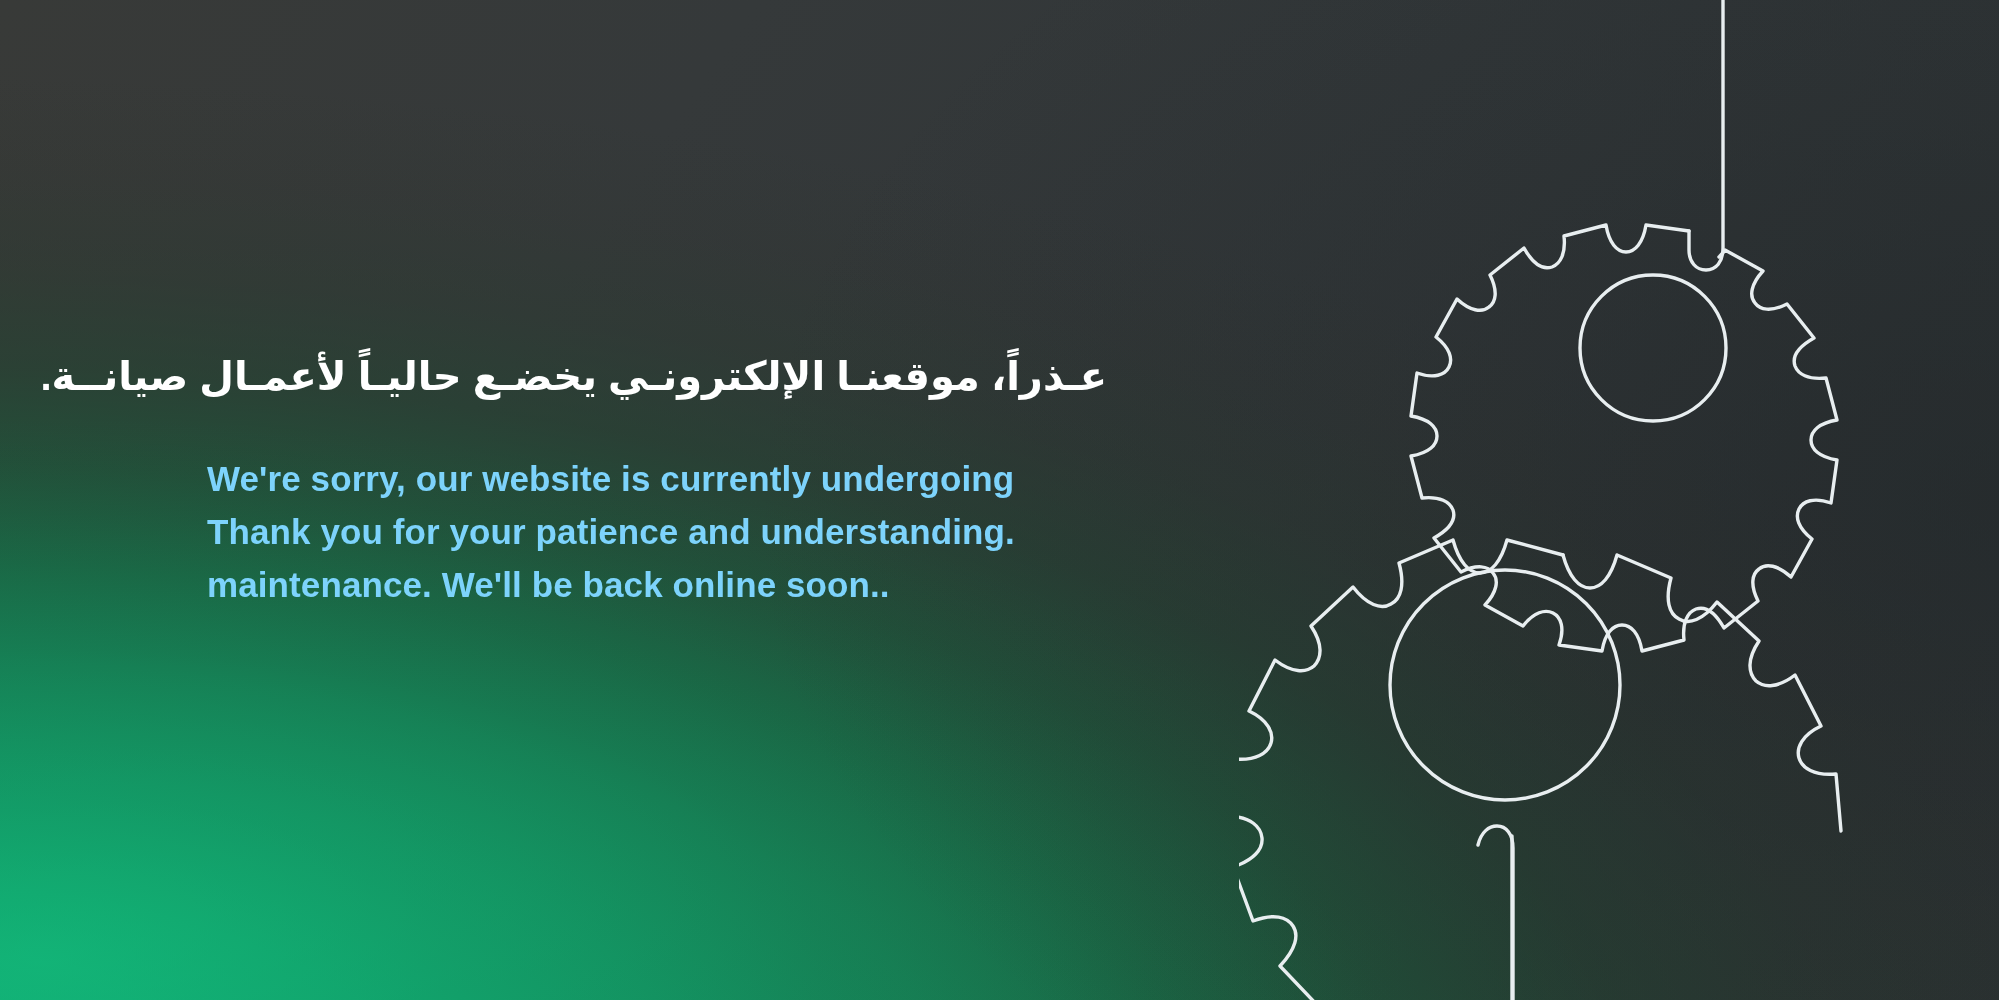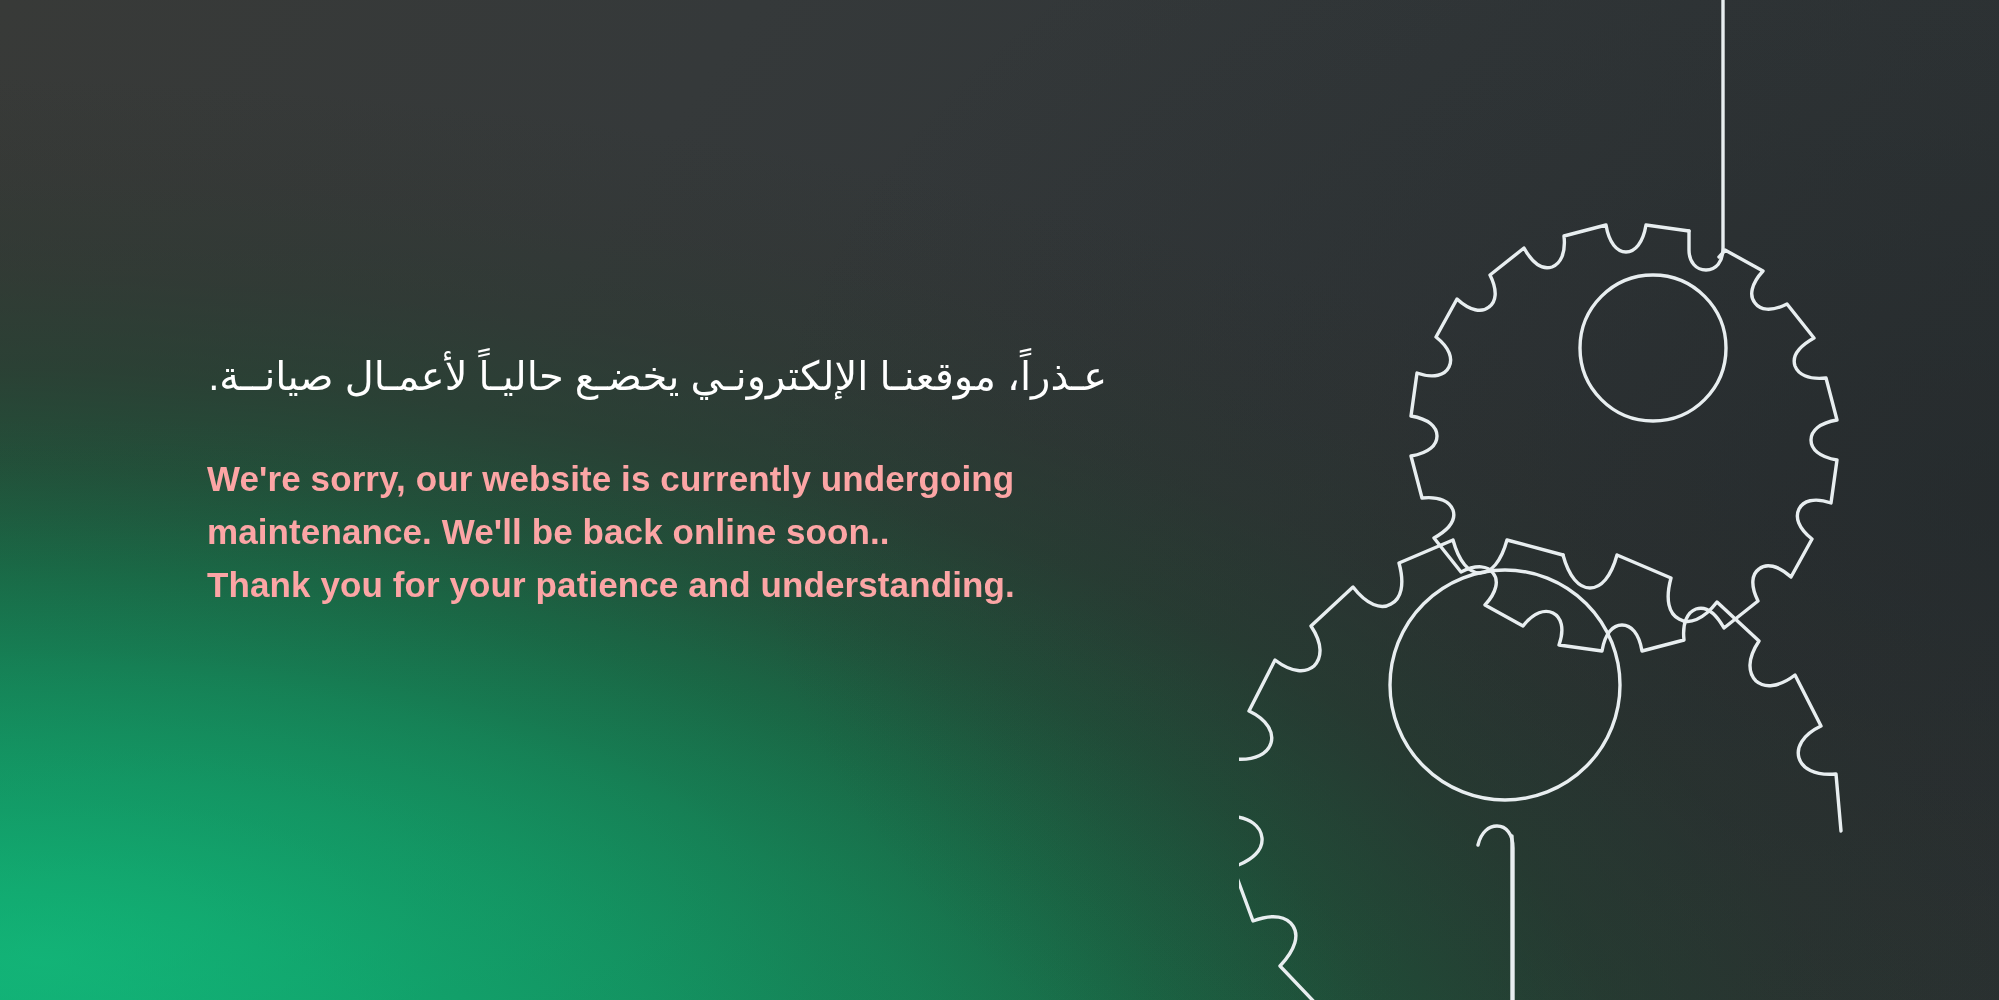--- a/index.html
+++ b/index.html
@@ -89,33 +89,33 @@
   .arabic-block {
     direction: rtl;
     text-align: right;
     width: 900px;
     margin-left: 0;
   }
   .arabic-line {
     color: #ffffff;
     font-size: 40px;
     line-height: 56px;
-    font-weight: 400;
+    font-weight: 700;
     letter-spacing: 0px;
     white-space: nowrap;
     text-rendering: optimizeLegibility;
   }
 
   .english-block {
     margin-top: 48px;
     direction: ltr;
     text-align: left;
   }
   .english-line {
-    color: #fca5a5;
+    color: #7dd3fc;
     font-size: 35px;
     line-height: 53px;
     font-weight: 700;
     letter-spacing: 0.1px;
     white-space: nowrap;
   }
 </style>
 </head>
 <body>
 
@@ -234,19 +234,19 @@
   </svg>
 
   <div class="content">
 
     <div class="arabic-block" dir="rtl">
       <div class="arabic-line">عـذراً، موقعنـا الإلكترونـي يخضـع حاليـاً لأعمـال صيانــة.</div>
     </div>
 
     <div class="english-block" dir="ltr">
       <div class="english-line">We're sorry, our website is currently undergoing</div>
+      <div class="english-line">Thank you for your patience and understanding.</div>
       <div class="english-line">maintenance. We'll be back online soon..</div>
-      <div class="english-line">Thank you for your patience and understanding.</div>
     </div>
 
   </div>
 
 </div>
 
 </body></html>

